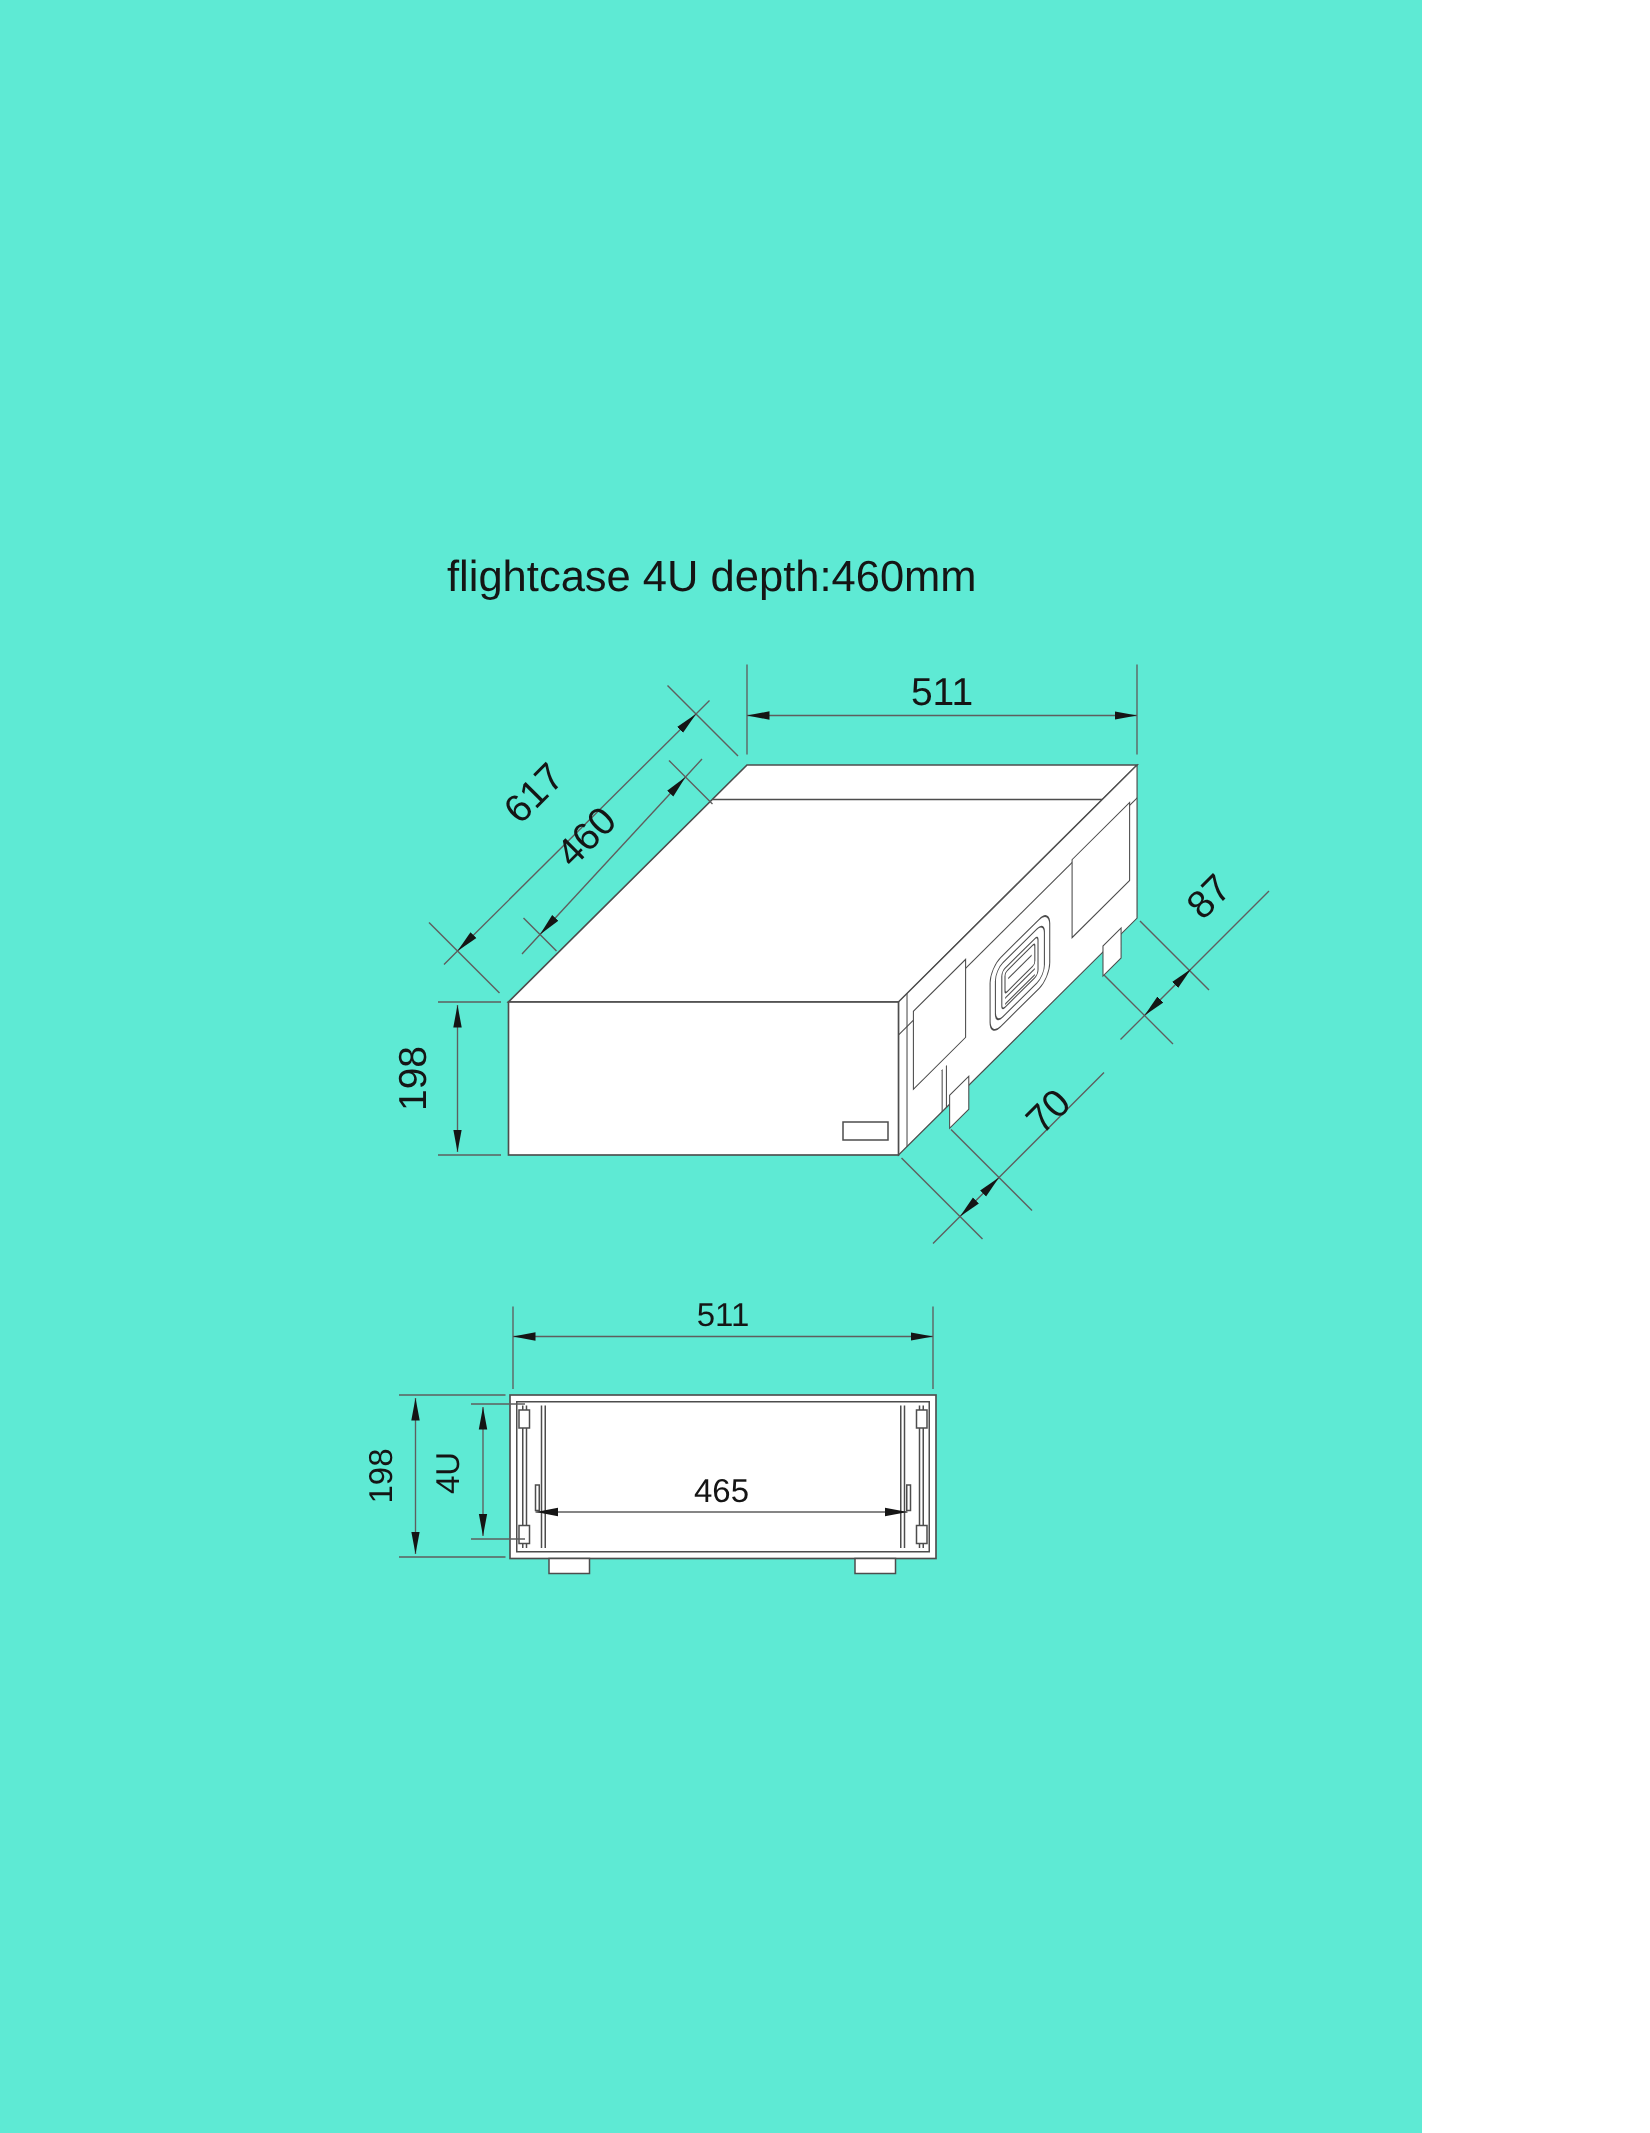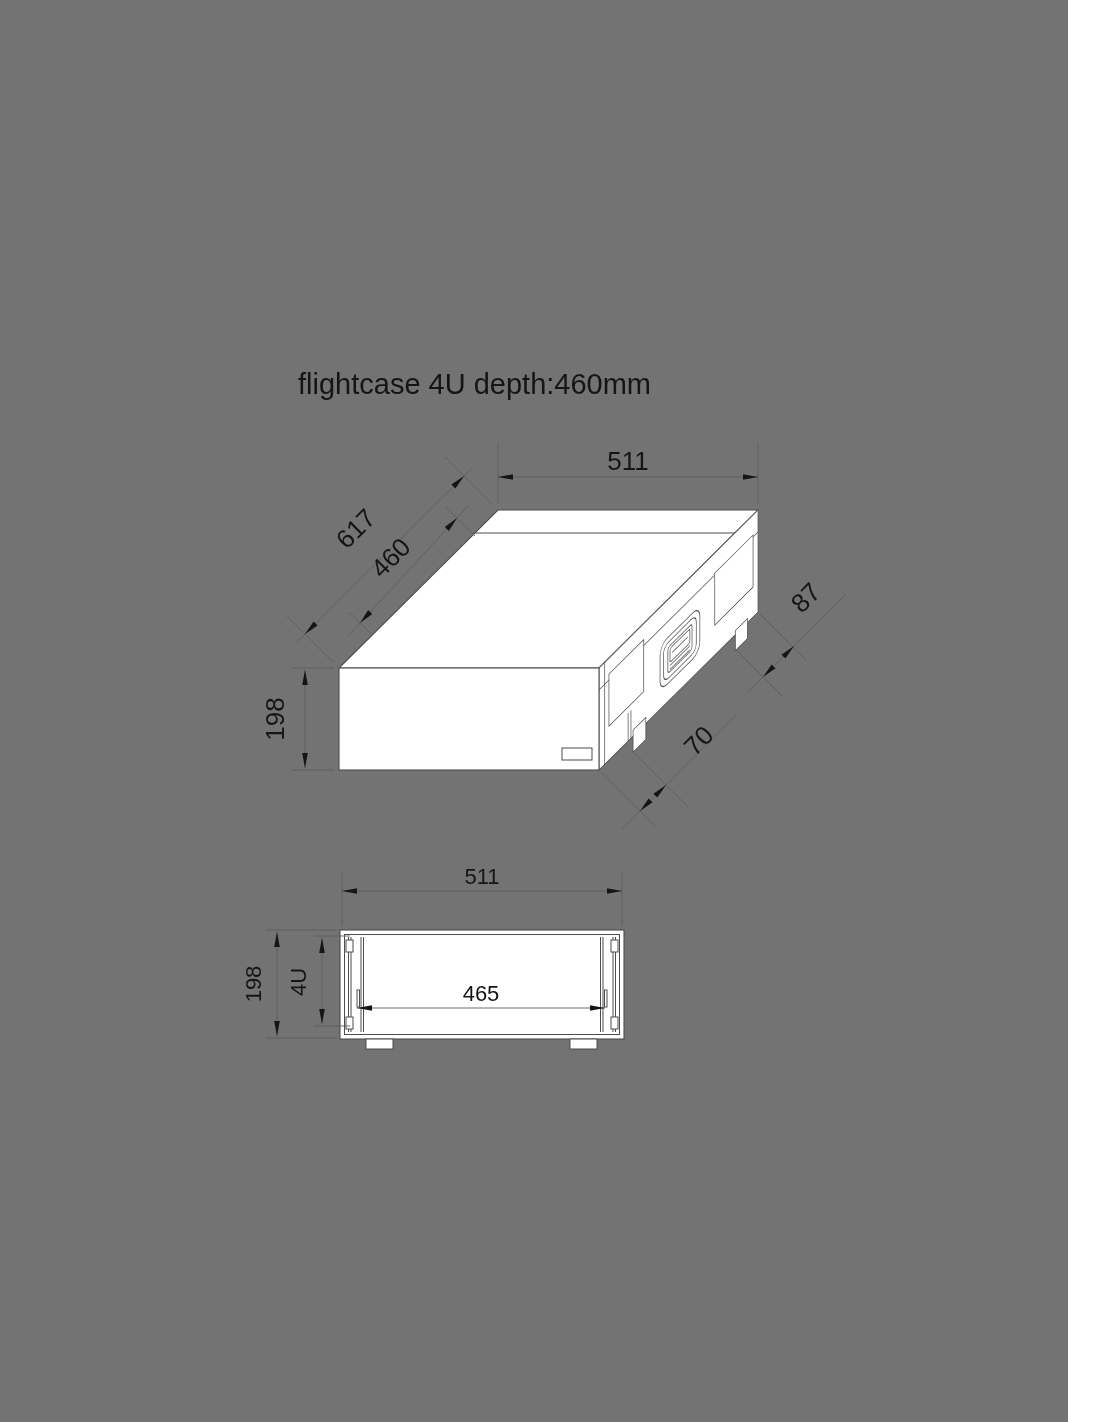--- a/index.html
+++ b/index.html
@@ -5,23 +5,23 @@
   html, body {
     margin: 0;
     padding: 0;
     background: #ffffff;
     width: 1100px;
     height: 1422px;
     font-family: "Liberation Sans", sans-serif;
   }
   #stage {
     position: relative;
-    width: 1068px;
+    width: 948px;
     height: 1422px;
-    background: #737373;
+    background: #5eead4;
     overflow: hidden;
   }
   svg { display: block; }
   .outline  { fill: #ffffff; stroke: #4d4d4d; stroke-width: 1.1; }
   .thinline { fill: none;    stroke: #4d4d4d; stroke-width: 1;   }
   .white    { fill: #ffffff; stroke: #4d4d4d; stroke-width: 1;   }
   .dimline  { fill: none;    stroke: #5e5e5e; stroke-width: 0.9; }
   .dimtext  {
     fill: #151515;
     font-family: "Liberation Sans", sans-serif;

